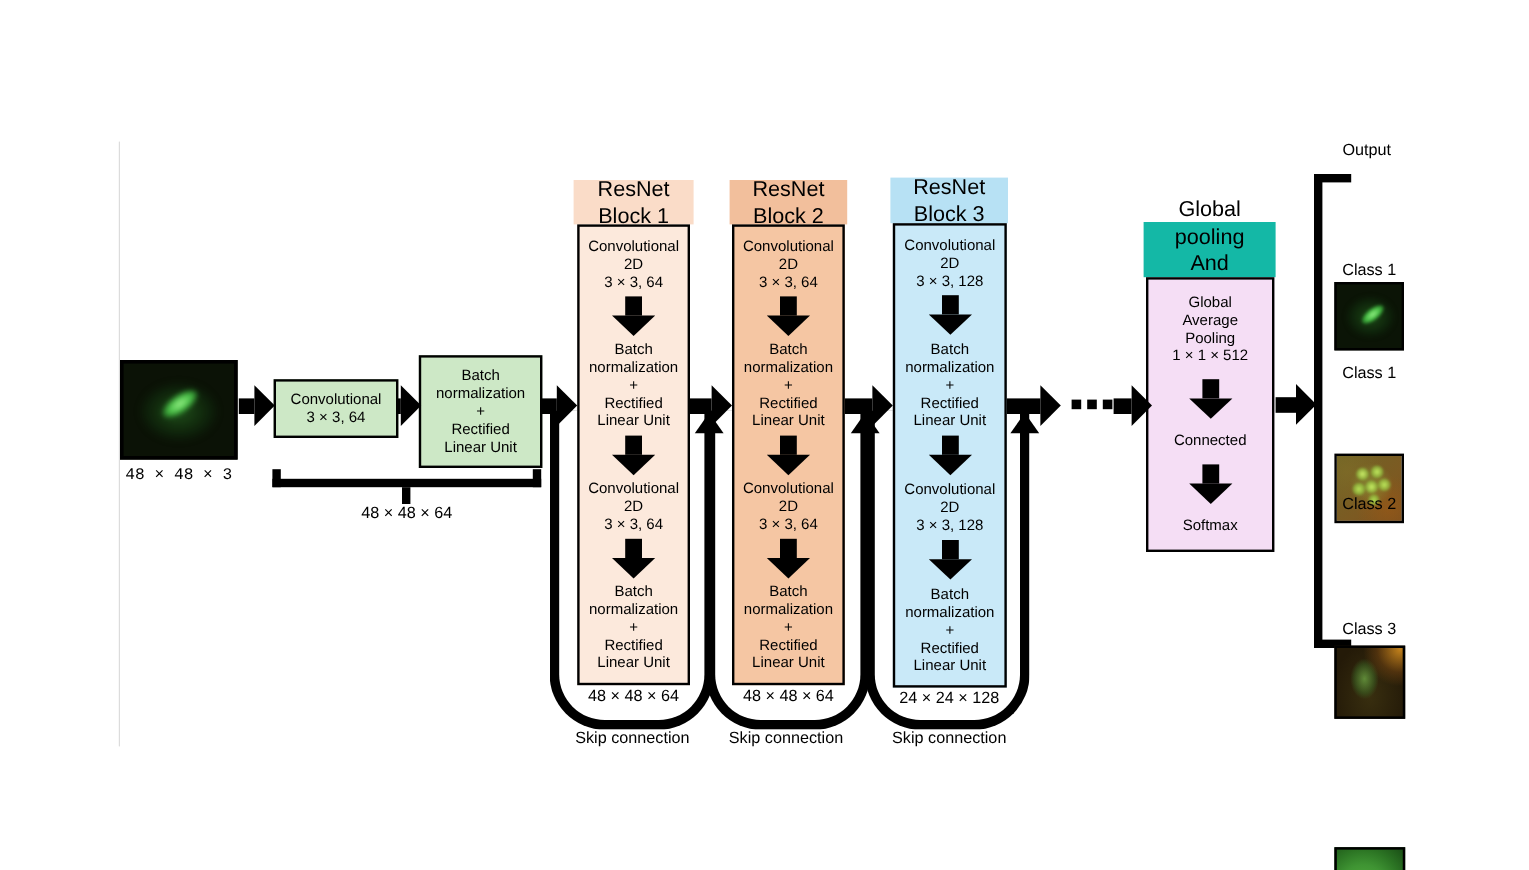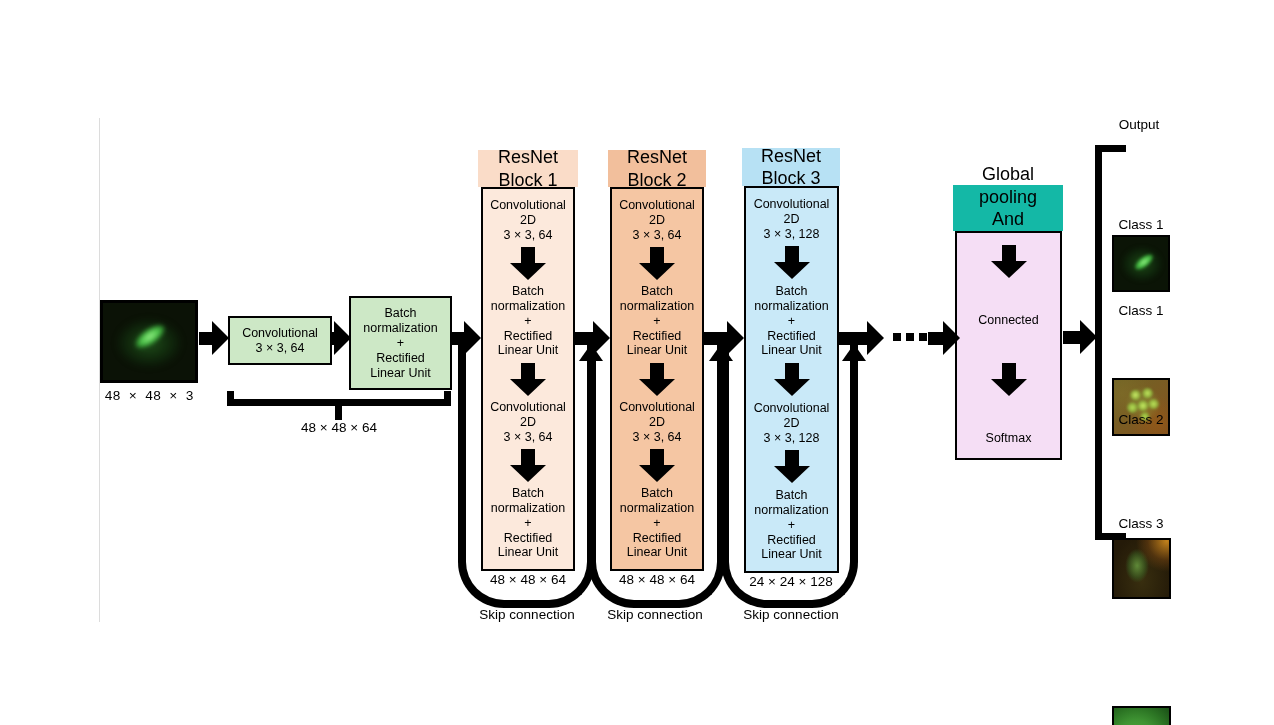--- a/index.html
+++ b/index.html
@@ -216,20 +216,24 @@
 
   <div class="abs harrow" style="left:928px;top:321px;width:32px;height:34px;">
     <div class="bar"></div>
       <div class="head"></div>
   </div>
 
   <div class="abs hdr" style="left:953px;top:185px;width:110px;height:46px;background:#14b8a6;z-index:2;">Global pooling
 And
 connected</div>
   <div class="abs body-col" style="left:955px;top:231px;width:107px;height:229px;background:#f5def5;padding:12px 2px;">
+    <div class="txt f12">Global
+Average
+Pooling
+1 × 1 × 512</div>
     <div class="darrow">
         <div class="bar"></div>
         <div class="head"></div>
       </div>
     <div class="txt f12">Connected</div>
     <div class="darrow">
         <div class="bar"></div>
         <div class="head"></div>
       </div>
     <div class="txt f12">Softmax</div>

